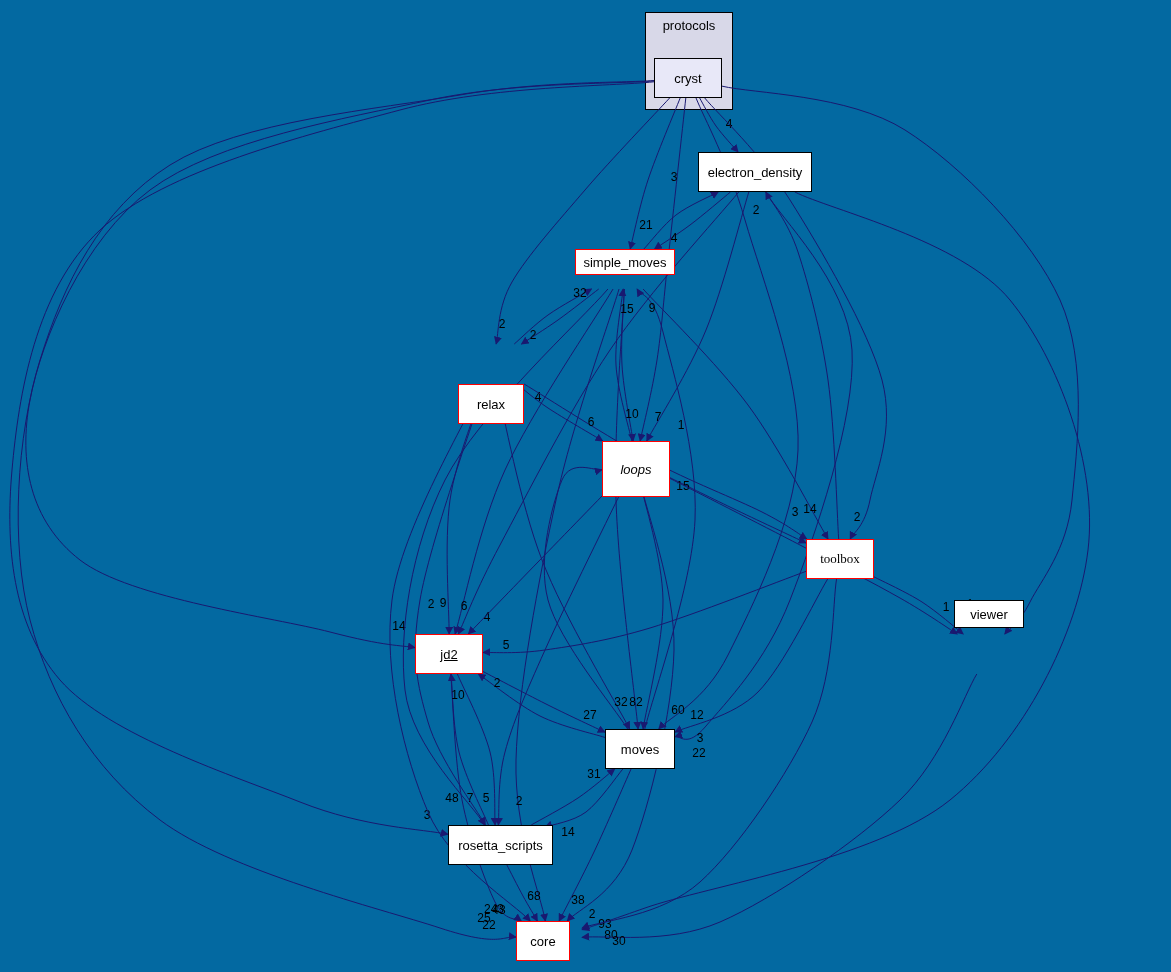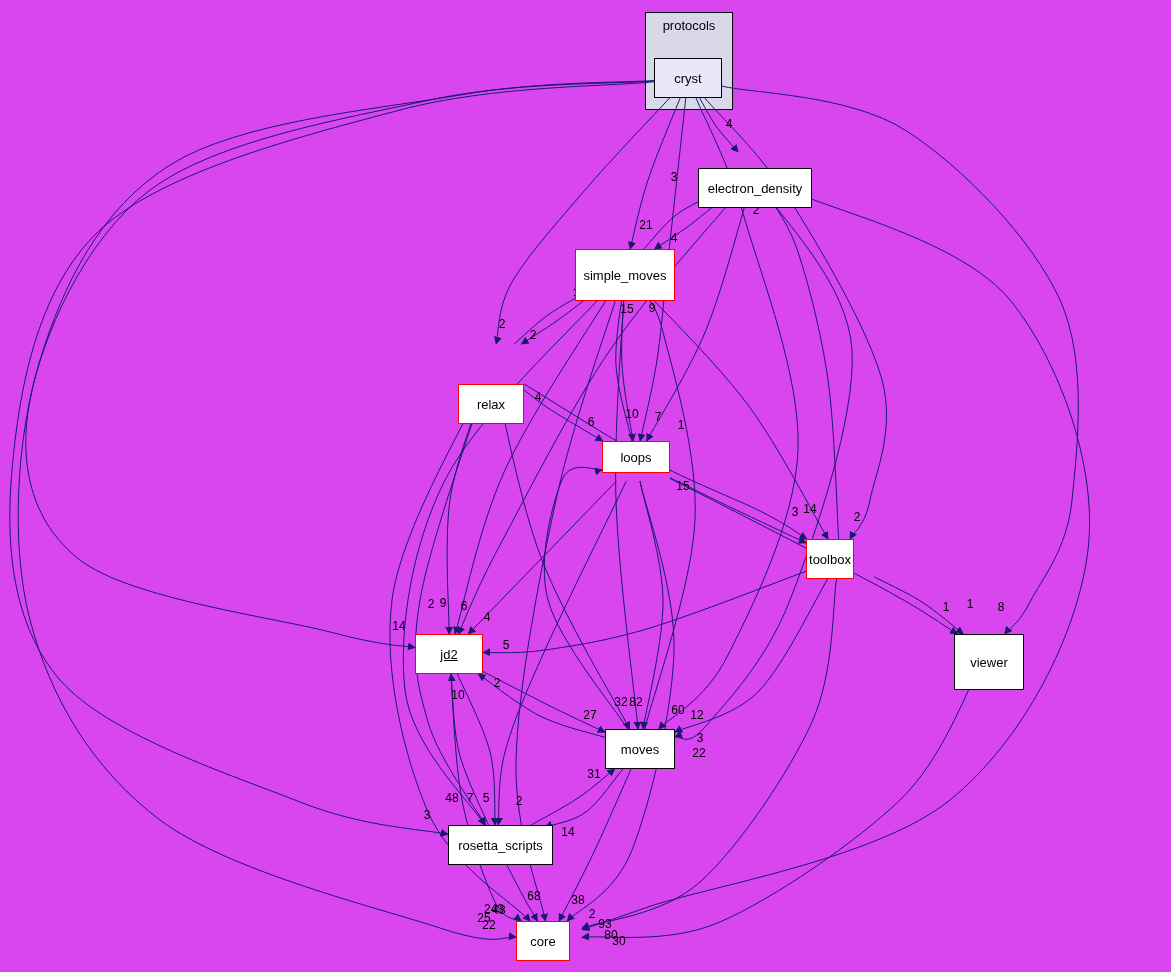--- a/index.html
+++ b/index.html
@@ -1,20 +1,20 @@
 <!DOCTYPE html>
 <html style="--edge-color: #191970; --cluster-fill: #d8d8e8; --current-fill: #e8e8f8; --red-border: #ff0000;"><head>
 <meta charset="utf-8">
 <style>
   html,body{margin:0;padding:0}
   body{
     width:1171px;height:972px;background:#ffffff;
     font-family:"Liberation Sans", sans-serif;
   }
-  #graph{position:relative;width:1171px;height:972px;overflow:hidden;background:#d946ef}
+  #graph{position:relative;width:1171px;height:972px;overflow:hidden;background:#0369a1}
   .cluster{
     position:absolute;left:645px;top:12px;width:88px;height:98px;
     background:var(--cluster-fill,#d8d8e8);
     border:1px solid #000;z-index:0;box-sizing:border-box;
   }
   .cluster-label{
     position:absolute;top:5px;left:0;right:0;text-align:center;
     font-size:13px;color:#000;cursor:pointer;
   }
   #edges{position:absolute;left:0;top:0;z-index:1}
@@ -152,36 +152,36 @@
         <text x="458" y="699" class="edge-label">10</text>
         <path d="M 506.8921568627451 865 C 509.5767973856209 870.1666666666666 517.9079520697168 886.6666666666666 523 896 C 528.0920479302832 905.3333333333334 535.0370370370371 916.8333333333334 537.4444444444445 921" class="edge" marker-end="url(#arrow)"></path>
         <text x="534" y="900" class="edge-label">68</text>
       </g>
   </svg>
 
   <div id="nodes">
       <div class="node current" style="left: 654px; top: 58px; width: 68px; height: 40px;">
         <span>cryst</span>
       </div>
-      <div class="node plain" style="left: 698px; top: 152px; width: 114px; height: 40px; margin-top: 16px;">
+      <div class="node plain" style="left: 698px; top: 152px; width: 114px; height: 40px;">
         <span>electron_density</span>
       </div>
-      <div class="node red" style="left: 575px; top: 249px; width: 100px; height: 52px;">
+      <div class="node red" style="left: 575px; top: 249px; width: 100px; height: 26px;">
         <span>simple_moves</span>
       </div>
       <div class="node red" style="left: 458px; top: 344px; width: 66px; height: 40px; margin-top: 40px;">
         <span>relax</span>
       </div>
-      <div class="node red" style="left: 602px; top: 441px; width: 68px; height: 32px;">
+      <div class="node red" style="left: 602px; top: 441px; width: 68px; height: 56px; font-style: italic;">
         <span>loops</span>
       </div>
-      <div class="node red" style="left: 806px; top: 539px; width: 48px; height: 40px;">
+      <div class="node red" style="left: 806px; top: 539px; width: 68px; height: 40px; font-family: Liberation Serif, serif;">
         <span>toolbox</span>
       </div>
-      <div class="node plain" style="left: 954px; top: 634px; width: 70px; height: 56px;">
+      <div class="node plain" style="left: 954px; top: 600px; width: 70px; height: 28px;">
         <span>viewer</span>
       </div>
       <div class="node red" style="left: 415px; top: 634px; width: 68px; height: 40px; text-decoration: underline;">
         <span>jd2</span>
       </div>
       <div class="node plain" style="left: 605px; top: 729px; width: 70px; height: 40px;">
         <span>moves</span>
       </div>
       <div class="node plain" style="left: 448px; top: 825px; width: 105px; height: 40px;">
         <span>rosetta_scripts</span>

